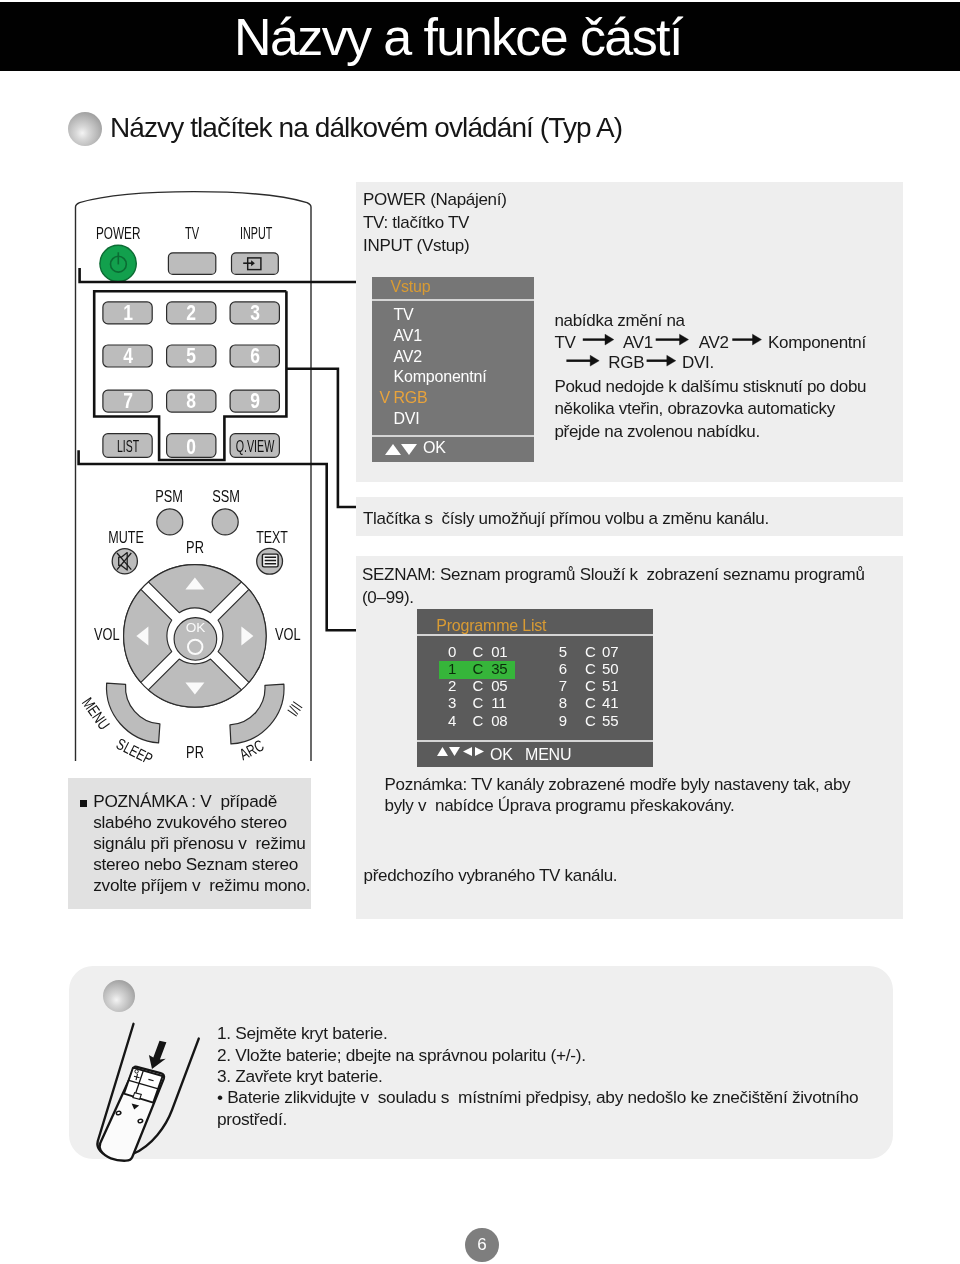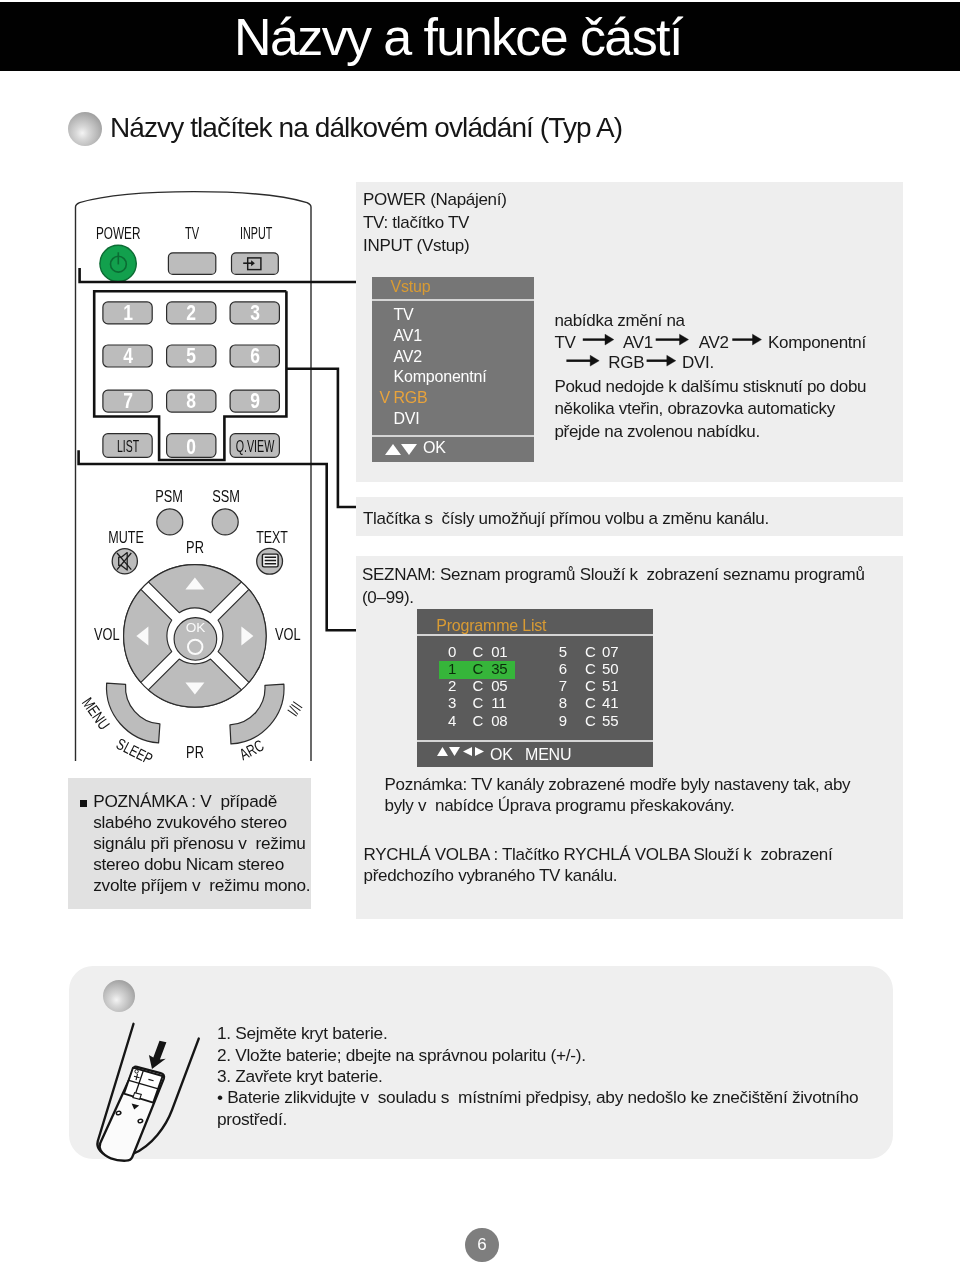--- a/index.html
+++ b/index.html
@@ -273,29 +273,28 @@
         <polygon points="12,0 23,0 17.5,9" fill="#fff"></polygon>
       <polygon points="26,4.5 35,0 35,9" fill="#fff"></polygon>
         <polygon points="47,4.5 38,0 38,9" fill="#fff"></polygon>
     </svg>
     <div class="osd-item" style="position:absolute;left:73.0px;top:136.5px;">OK</div>
     <div class="osd-item" style="position:absolute;left:108.0px;top:136.5px;">MENU</div>
   </div>
 
   <div class="ptext" style="left:384.5px;top:794.3px">byly v  nabídce Úprava programu přeskakovány.</div>
   <div class="ptext" style="left:384.5px;top:773.2px">Poznámka: TV kanály zobrazené modře byly nastaveny tak, aby</div>
-  <div class="ptext" style="left:363.5px;top:843.1px">RYCHLÁ VOLBA : Tlačítko RYCHLÁ VOLBA Slouží k  zobrazení</div>
   <div class="ptext" style="left:363.5px;top:863.5px">předchozího vybraného TV kanálu.</div>
 
   <div class="panel" id="panel-note"></div>
   <div id="note-square"></div>
   <div class="ntext" style="left:93.2px;top:791.5px">POZNÁMKA : V  případě</div>
   <div class="ntext" style="left:93.2px;top:812.7px">slabého zvukového stereo</div>
   <div class="ntext" style="left:93.2px;top:834.0px">signálu při přenosu v  režimu</div>
-  <div class="ntext" style="left:93.2px;top:855.2px">stereo dobu Nicam stereo</div>
+  <div class="ntext" style="left:93.2px;top:855.2px">stereo nebo Seznam stereo</div>
   <div class="ntext" style="left:93.2px;top:876.4px">zvolte příjem v  režimu mono.</div>
 
   <div id="batt-panel"></div>
   <div class="sphere" id="h2-sphere"></div>
   <div class="blist" style="left:216.9px;top:1025.4px">1. Sejměte kryt baterie.</div>
   <div class="blist" style="left:216.9px;top:1046.9px">2. Vložte baterie; dbejte na správnou polaritu (+/-).</div>
   <div class="blist" style="left:216.9px;top:1067.5px">3. Zavřete kryt baterie.</div>
   <div class="blist" style="left:216.9px;top:1089.0px">• Baterie zlikvidujte v  souladu s  místními předpisy, aby nedošlo ke znečištění životního</div>
   <div class="blist" style="left:216.9px;top:1111.4px">prostředí.</div>
 

